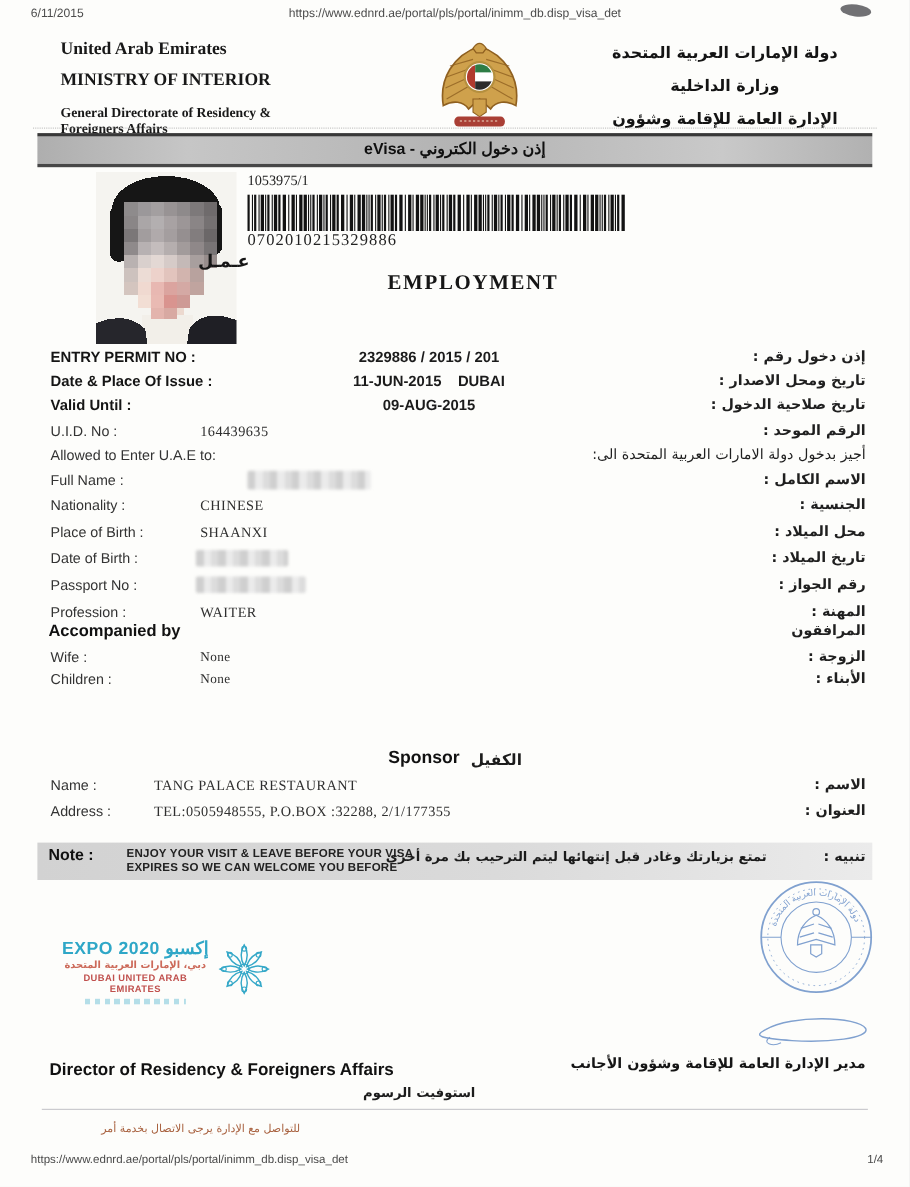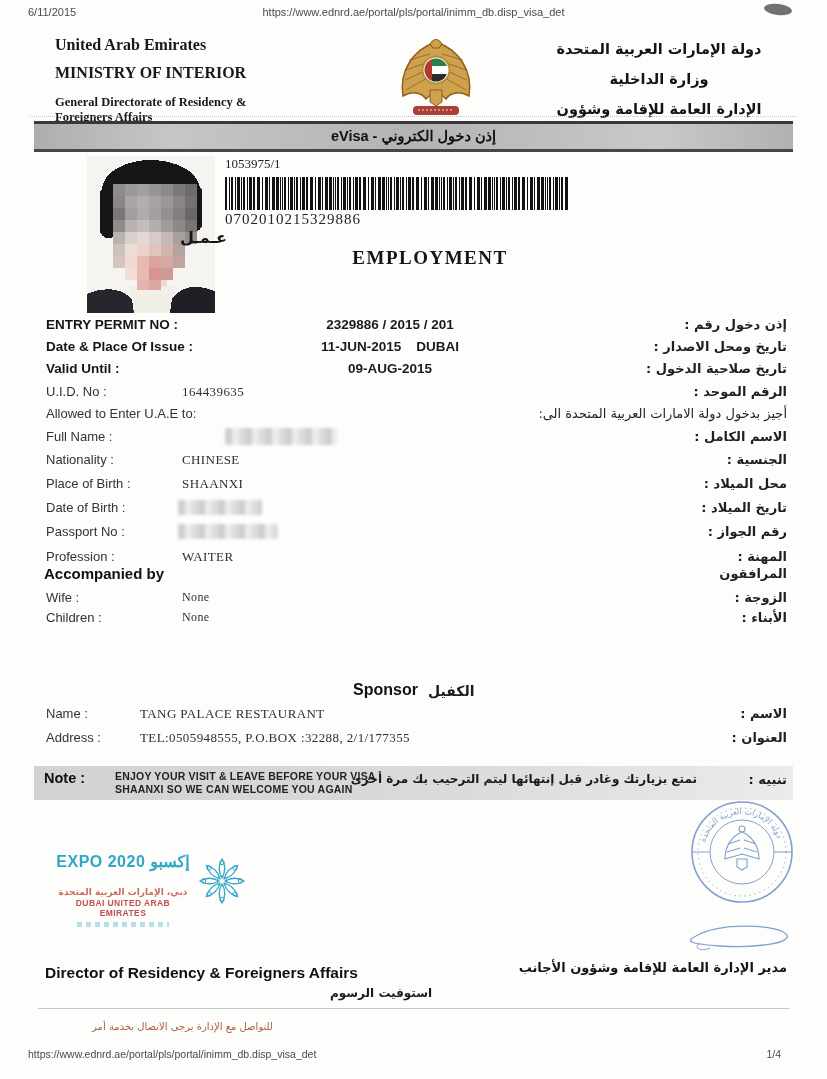--- a/index.html
+++ b/index.html
@@ -353,28 +353,28 @@
   <div class="abs" style="top:730px;left:0;right:0;">
     <span class="f-label">Address :</span>
     <span class="f-val-s" style="left:140px;">TEL:0505948555, P.O.BOX :32288, 2/1/177355</span>
     <span class="f-ar ar">العنوان :</span>
   </div>
 
   <div class="abs notebar"></div>
   <div class="abs" style="left:44px;top:770px;font-weight:bold;font-size:14.5px;color:#101010;">Note :</div>
   <div class="abs note-en" style="left:115px;top:770px;">
     <div>ENJOY YOUR VISIT &amp; LEAVE BEFORE YOUR VISA</div>
-    <div>SHAANXI SO WE CAN WELCOME YOU AGAIN</div>
+    <div>EXPIRES SO WE CAN WELCOME YOU BEFORE</div>
   </div>
   <div class="abs ar" style="right:130px;top:772px;font-size:12px;font-weight:bold;color:#1a1a1a;">تمتع بزيارتك وغادر قبل إنتهائها ليتم الترحيب بك مرة أخرى</div>
   <div class="abs ar" style="right:40px;top:772px;font-size:13px;font-weight:bold;">تنبيه :</div>
 
   <div class="abs" style="left:52px;top:852px;width:142px;text-align:center;">
     <div class="expo1" style="color:#2fa7c7;">EXPO 2020 إكسبو</div>
-    <div class="expo2 ar" style="color:#cc6a5a;margin-top:16px;">دبي، الإمارات العربية المتحدة</div>
+    <div class="expo2 ar" style="color:#cc6a5a;margin-top:1px;">دبي، الإمارات العربية المتحدة</div>
     <div class="expo3" style="color:#c0504d;margin-top:1px;">DUBAI UNITED ARAB EMIRATES</div>
     <div class="expo4" style="margin:4px auto 0;"></div>
   </div>
   <svg class="abs" style="left:196px;top:853px;" width="52" height="56" viewBox="0 0 52 56" fill="none" stroke="#35a8c8" stroke-width="1.3">
     <g transform="translate(26,28)">
       <g id="petal">
           <path d="M0,-3 C-3.5,-9 -3.5,-16 0,-22 C3.5,-16 3.5,-9 0,-3 Z"></path>
         </g>
       <use href="#petal" transform="rotate(45)"></use>
         <use href="#petal" transform="rotate(90)"></use>
@@ -421,15 +421,15 @@
   </div>
 
   <div class="abs dir-ar ar" style="right:40px;top:960px;">مدير الإدارة العامة للإقامة وشؤون الأجانب</div>
   <div class="abs dir-en" style="left:45px;top:964px;">Director of Residency &amp; Foreigners Affairs</div>
   <div class="abs ar" style="left:330px;width:200px;top:986px;text-align:left;font-size:12px;font-weight:bold;">استوفيت الرسوم</div>
 
   <div class="abs rule"></div>
   <div class="abs contact ar" style="left:85px;width:195px;top:1021px;text-align:center;">للتواصل مع الإدارة يرجى الاتصال بخدمة أمر</div>
 
   <div class="abs footer" style="left:28px;top:1048px;">https://www.ednrd.ae/portal/pls/portal/inimm_db.disp_visa_det</div>
-  <div class="abs footer" style="right:46px;top:1048px;">1/4</div>
+  <div class="abs footer" style="right:24px;top:1048px;">1/4</div>
 
 </div>
 
 </body></html>

